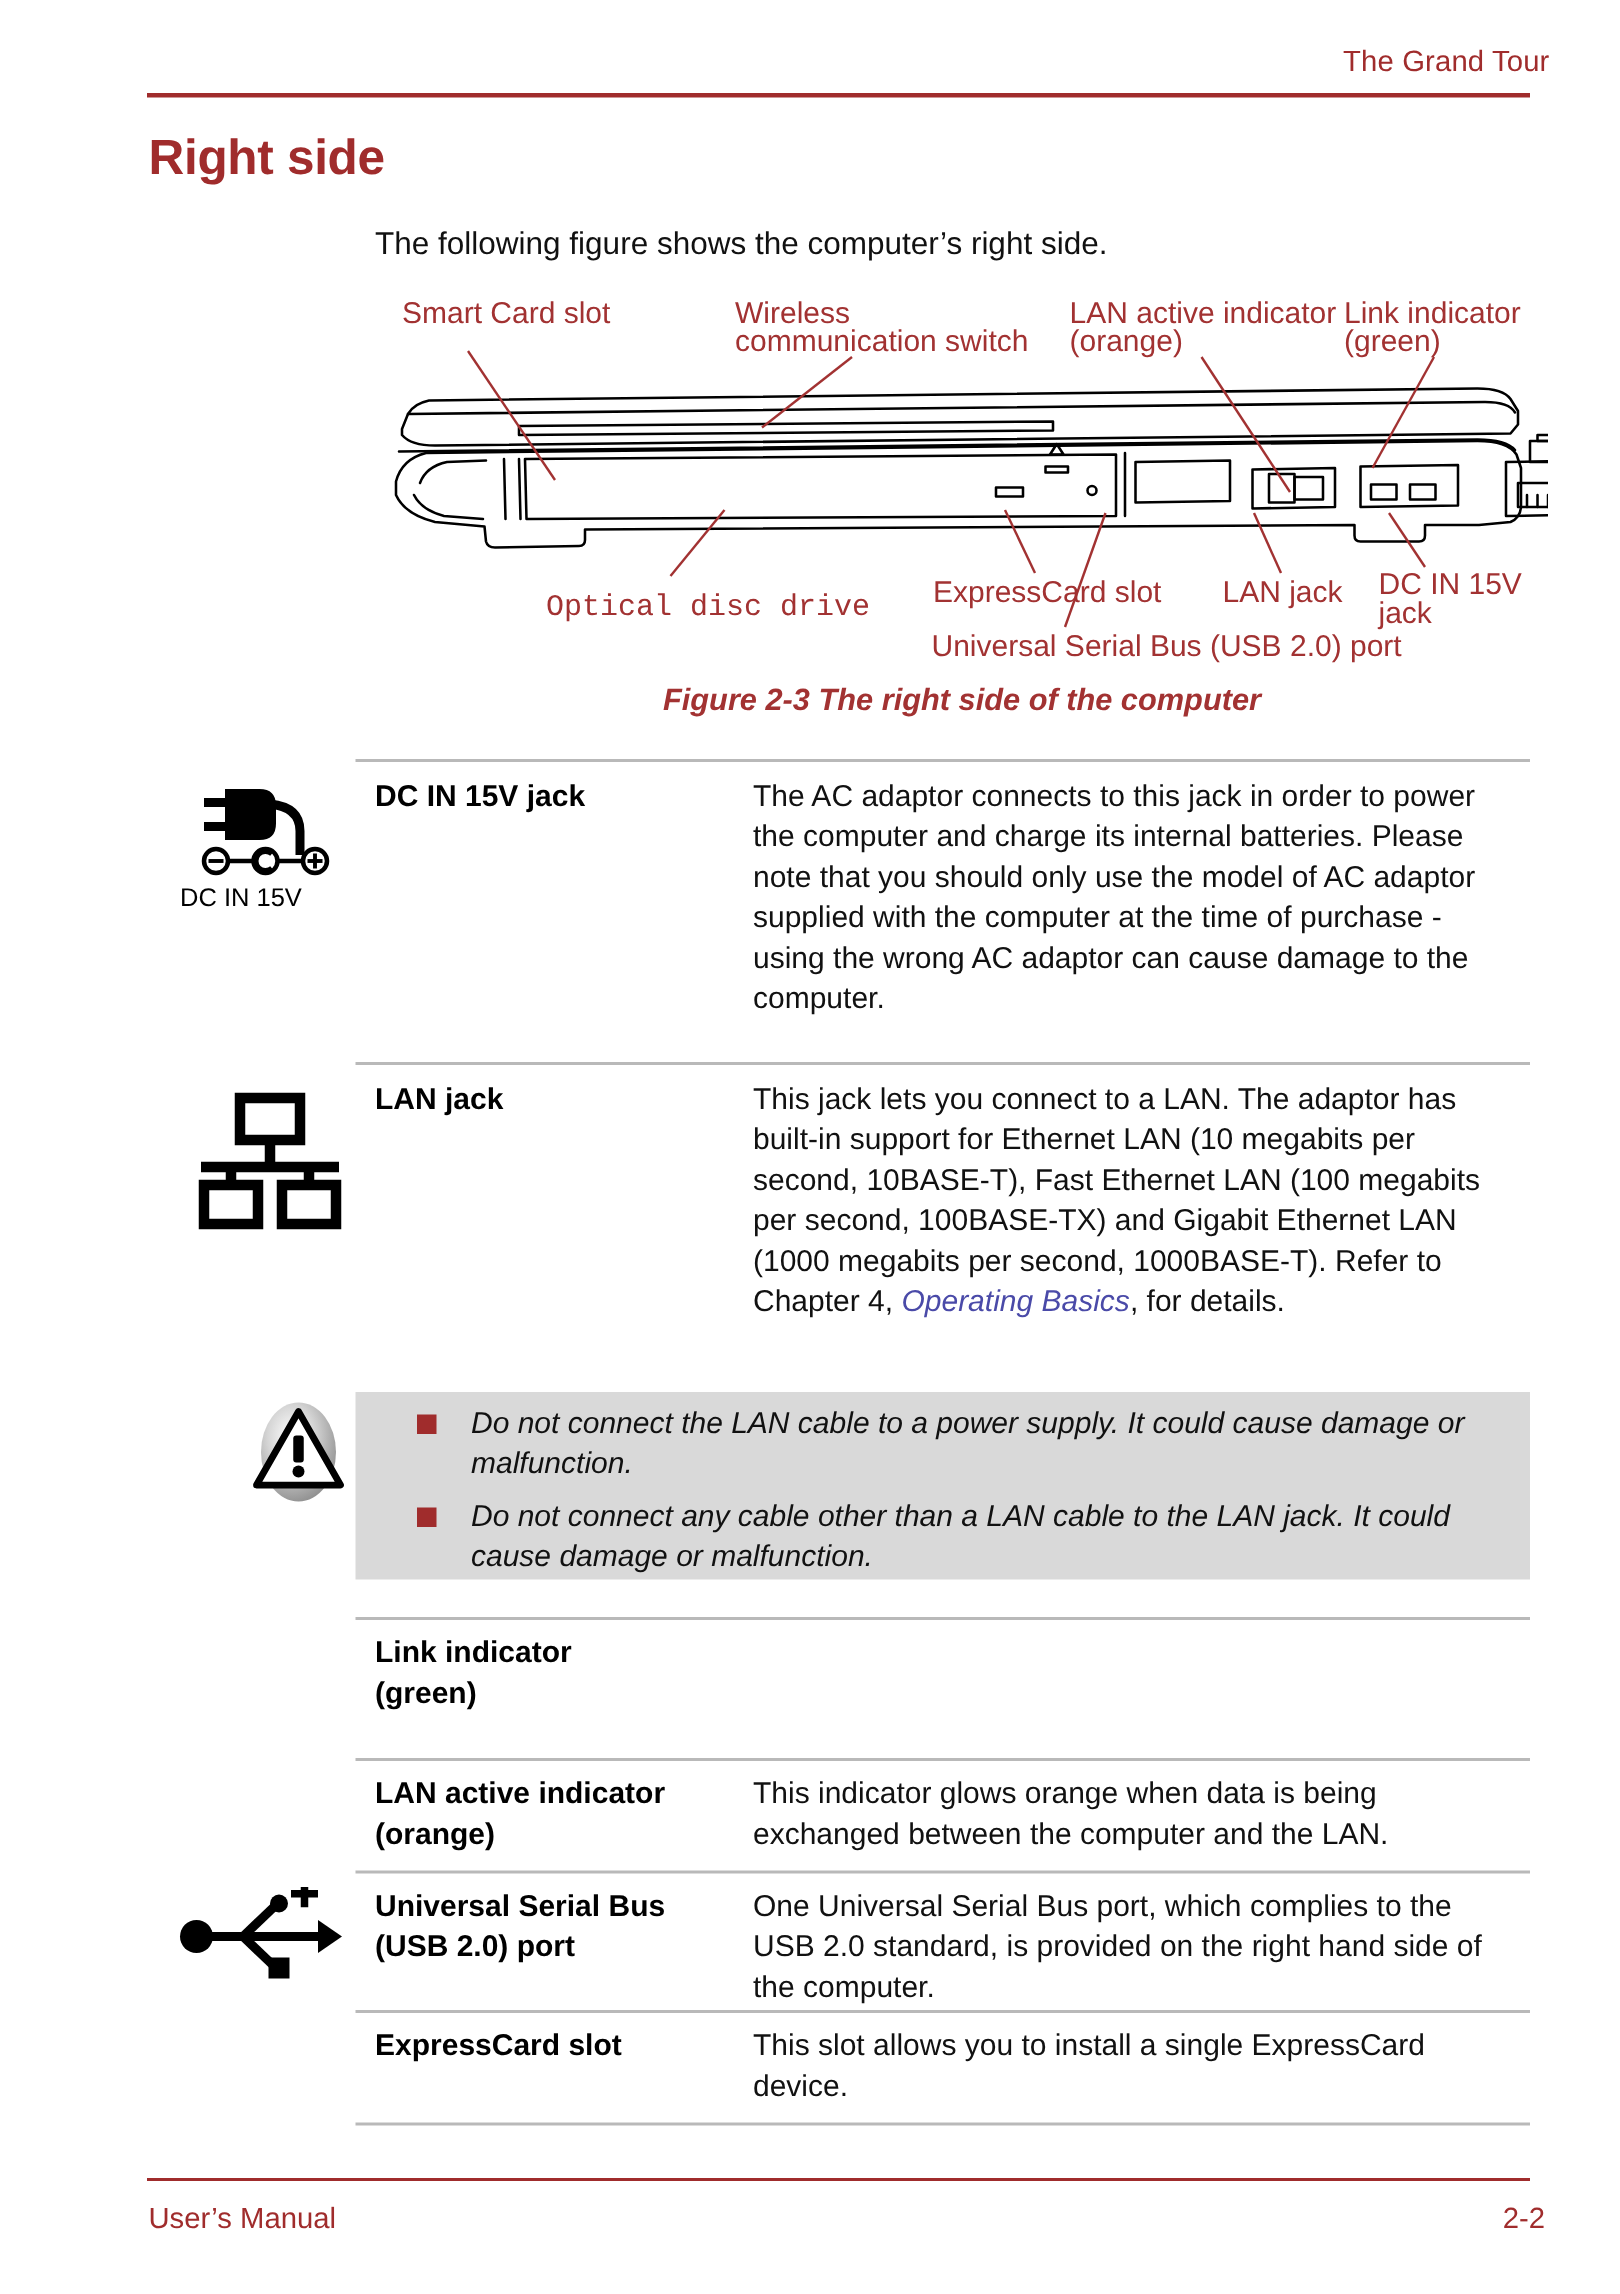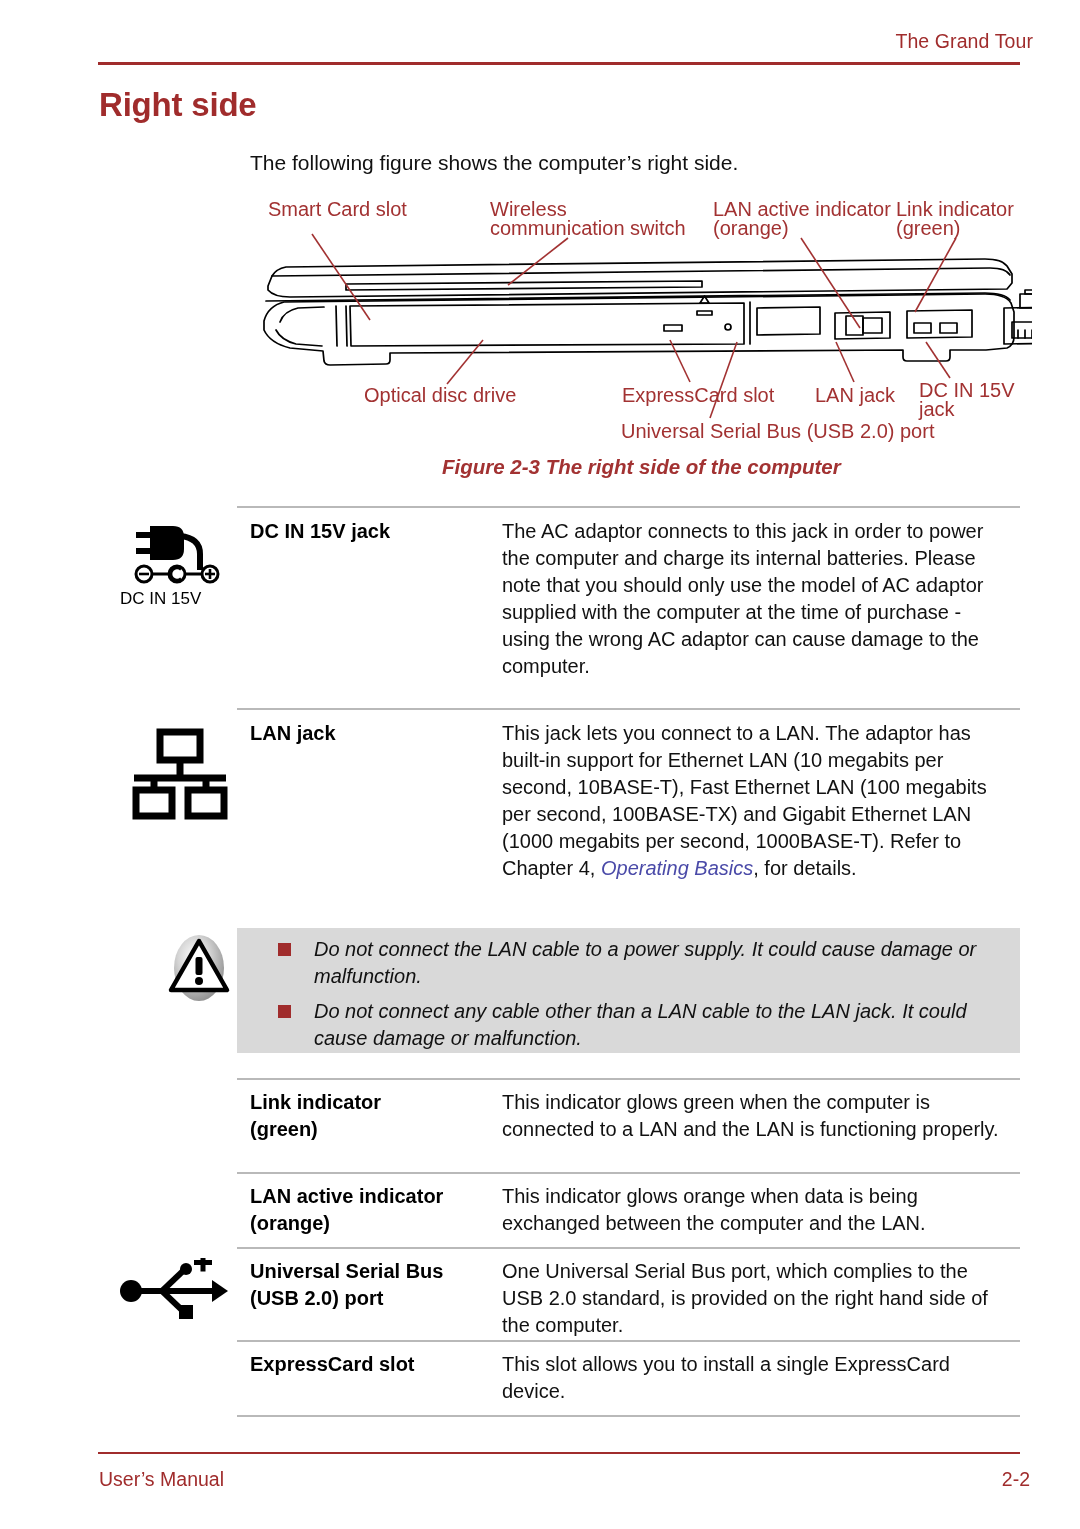--- a/index.html
+++ b/index.html
@@ -214,21 +214,21 @@
 
   <div class="figure">
 
     <div class="fig-label" style="top:10px; left:18px;">Smart Card slot</div>
     <div class="fig-label" style="top:10px; left:240px;">Wireless
 communication switch</div>
     <div class="fig-label" style="top:10px; left:463px;">LAN active indicator
 (orange)</div>
     <div class="fig-label" style="top:10px; left:646px;">Link indicator
 (green)</div>
-    <div class="fig-label" style="top:196px; left:114px;">Optical disc drive</div>
+    <div class="fig-label" style="top:206px; left:114px;font-family:Liberation Mono, monospace;">Optical disc drive</div>
     <div class="fig-label" style="top:196px; left:372px;">ExpressCard slot</div>
     <div class="fig-label" style="top:232px; left:371px;">Universal Serial Bus (USB 2.0) port</div>
     <div class="fig-label" style="top:196px; left:565px;">LAN jack</div>
     <div class="fig-label" style="top:191px; left:669px;">DC IN 15V
 jack</div>
 
     <svg class="fig-svg" width="782" height="255" viewBox="0 0 782 255">
       <g fill="none" stroke="#000000" stroke-width="1.7" stroke-linejoin="round" stroke-linecap="round">
 
         <path d="M 18,96 L 22,86 Q 26,79 36,77 L 735,69 Q 752,69 757,76 L 762,84 L 762,93 L 757,99 L 40,107 Q 24,107 18,100 Z"></path>
@@ -364,21 +364,20 @@
     <div class="caution-item">
       <span class="bullet"></span>
       <span>Do not connect any cable other than a LAN cable to the LAN jack. It could cause damage or malfunction.</span>
     </div>
   </div>
 
   <div class="row" style="top:1078px; height:94px;">
     <div class="divider"></div>
     <div class="term" style="top:11px;">Link indicator
 (green)</div>
-    <div class="desc" style="top:11px;">This indicator glows green when the computer is connected to a LAN and the LAN is functioning properly.</div>
   </div>
 
   <div class="row" style="top:1172px; height:75px;">
     <div class="divider"></div>
     <div class="term" style="top:11px;">LAN active indicator
 (orange)</div>
     <div class="desc" style="top:11px;">This indicator glows orange when data is being exchanged between the computer and the LAN.</div>
   </div>
 
   <div class="row" style="top:1247px; height:119px;">

